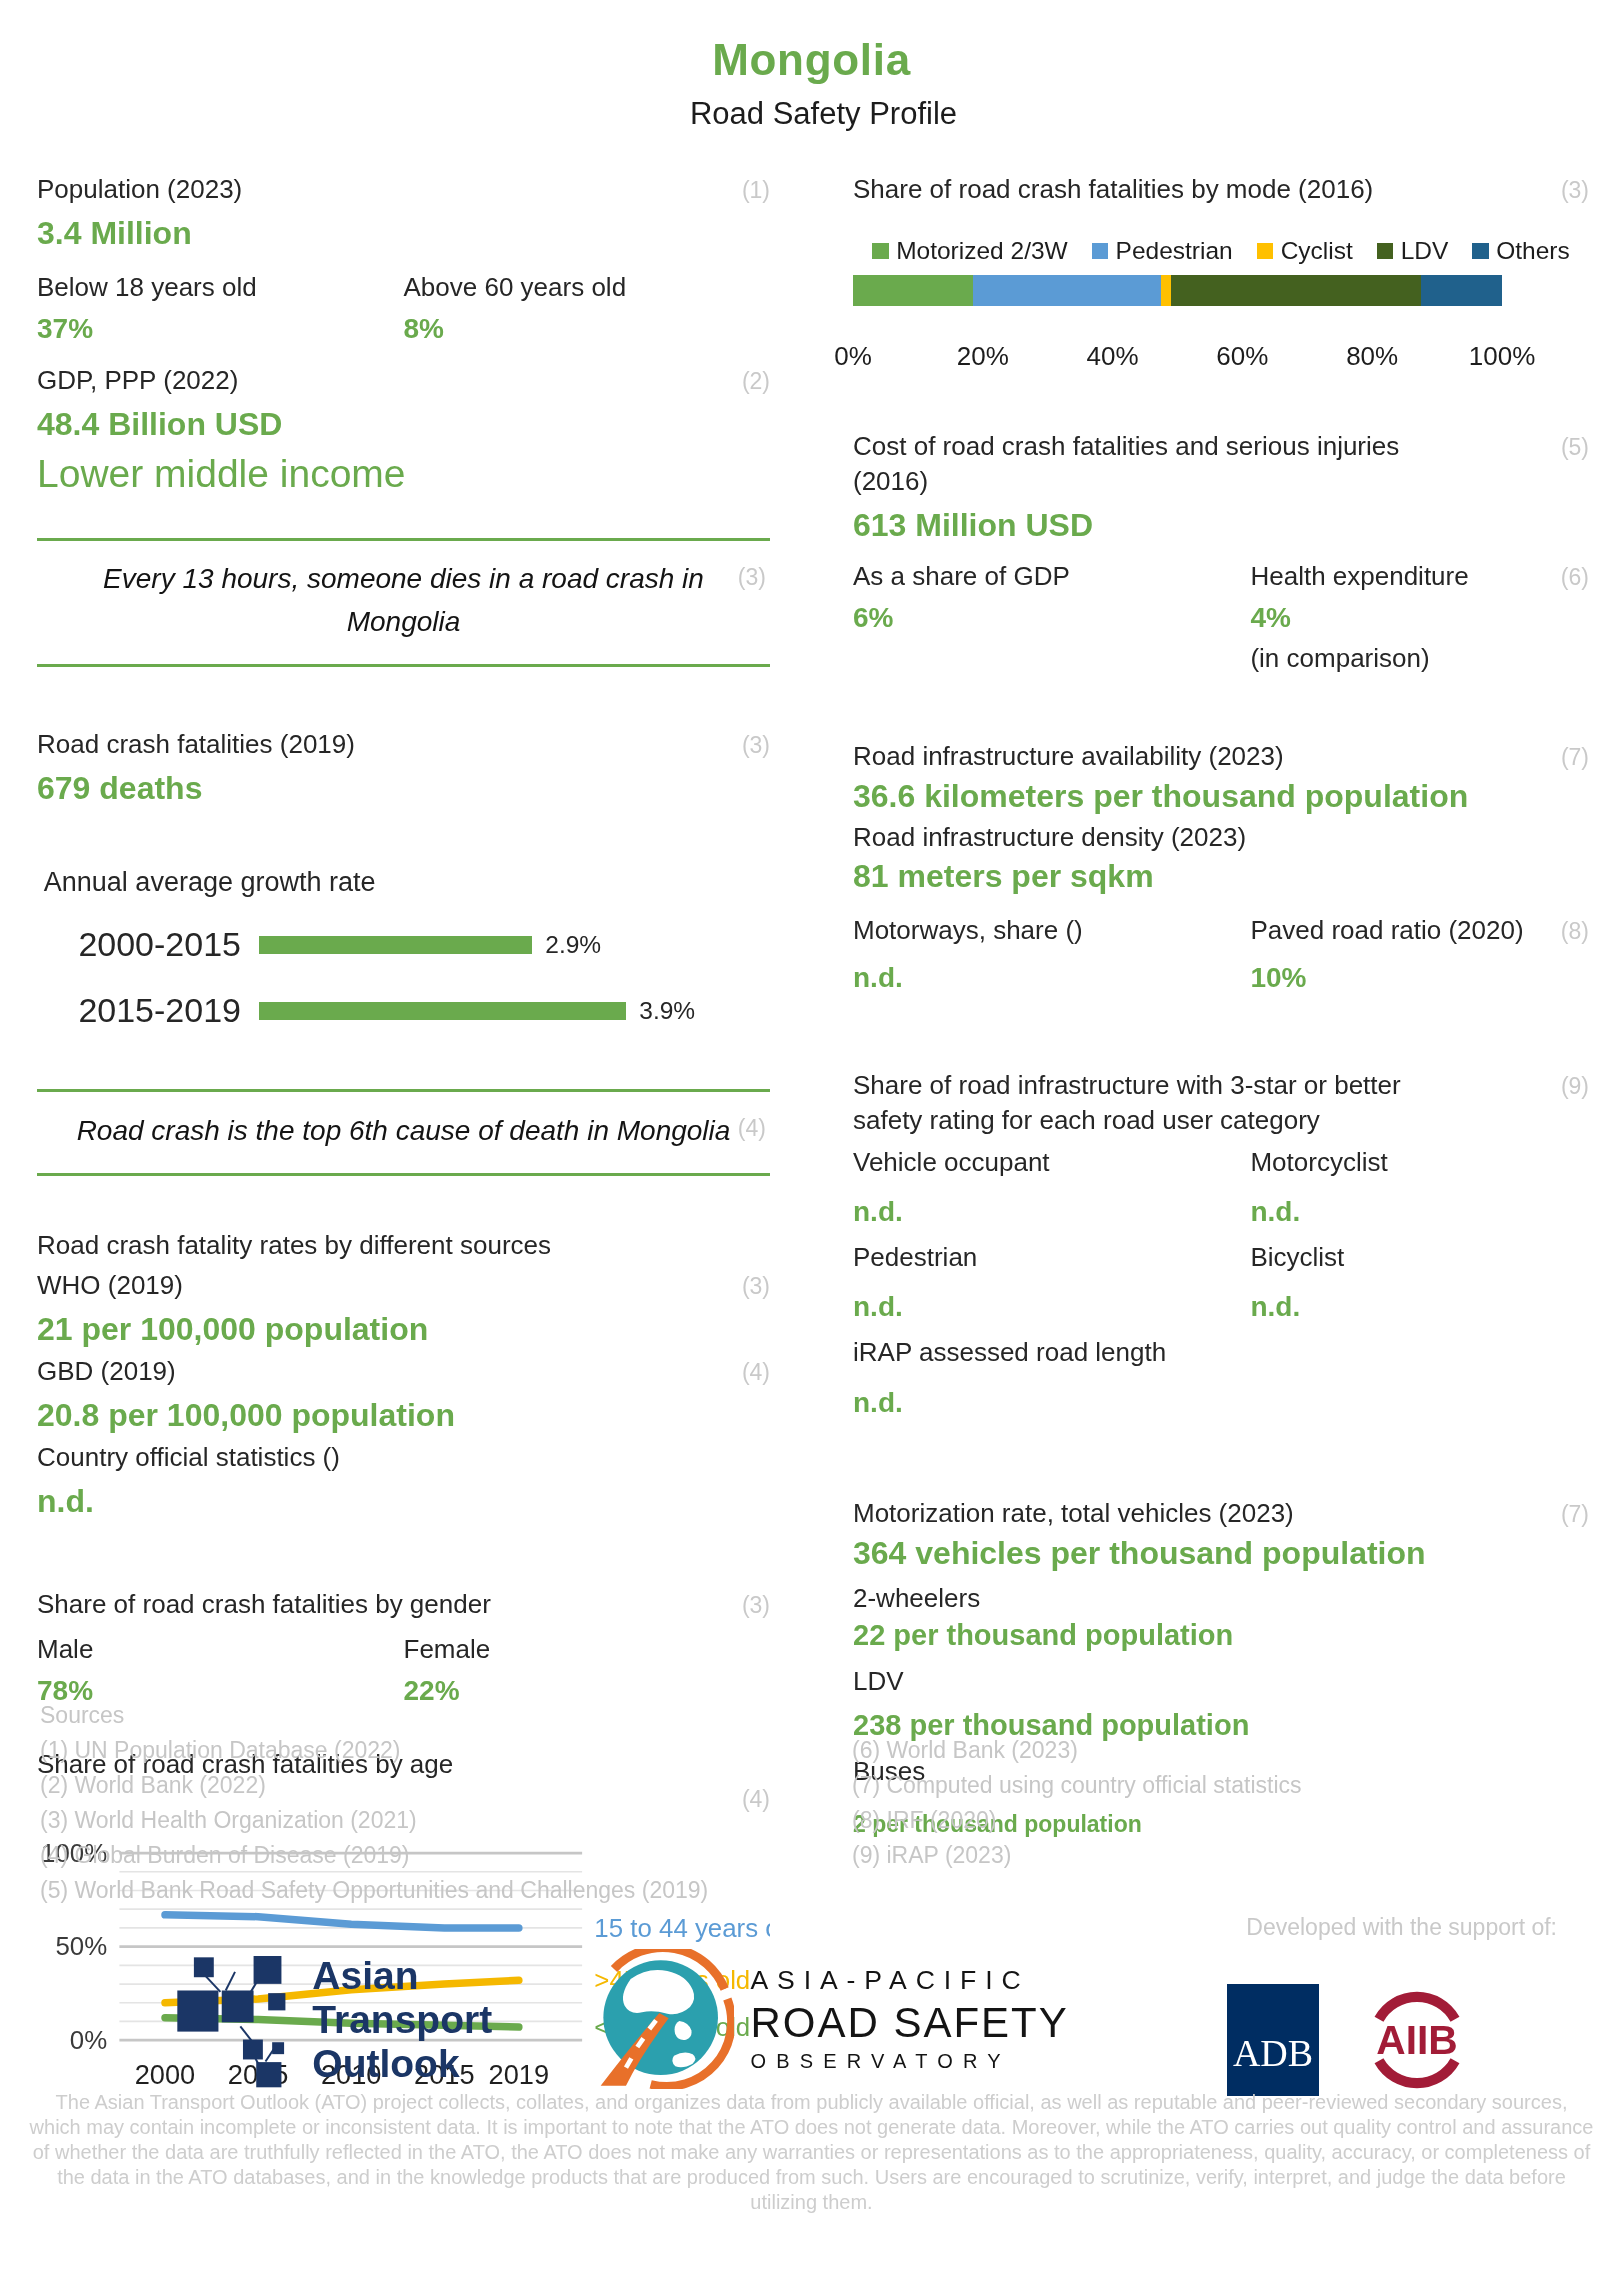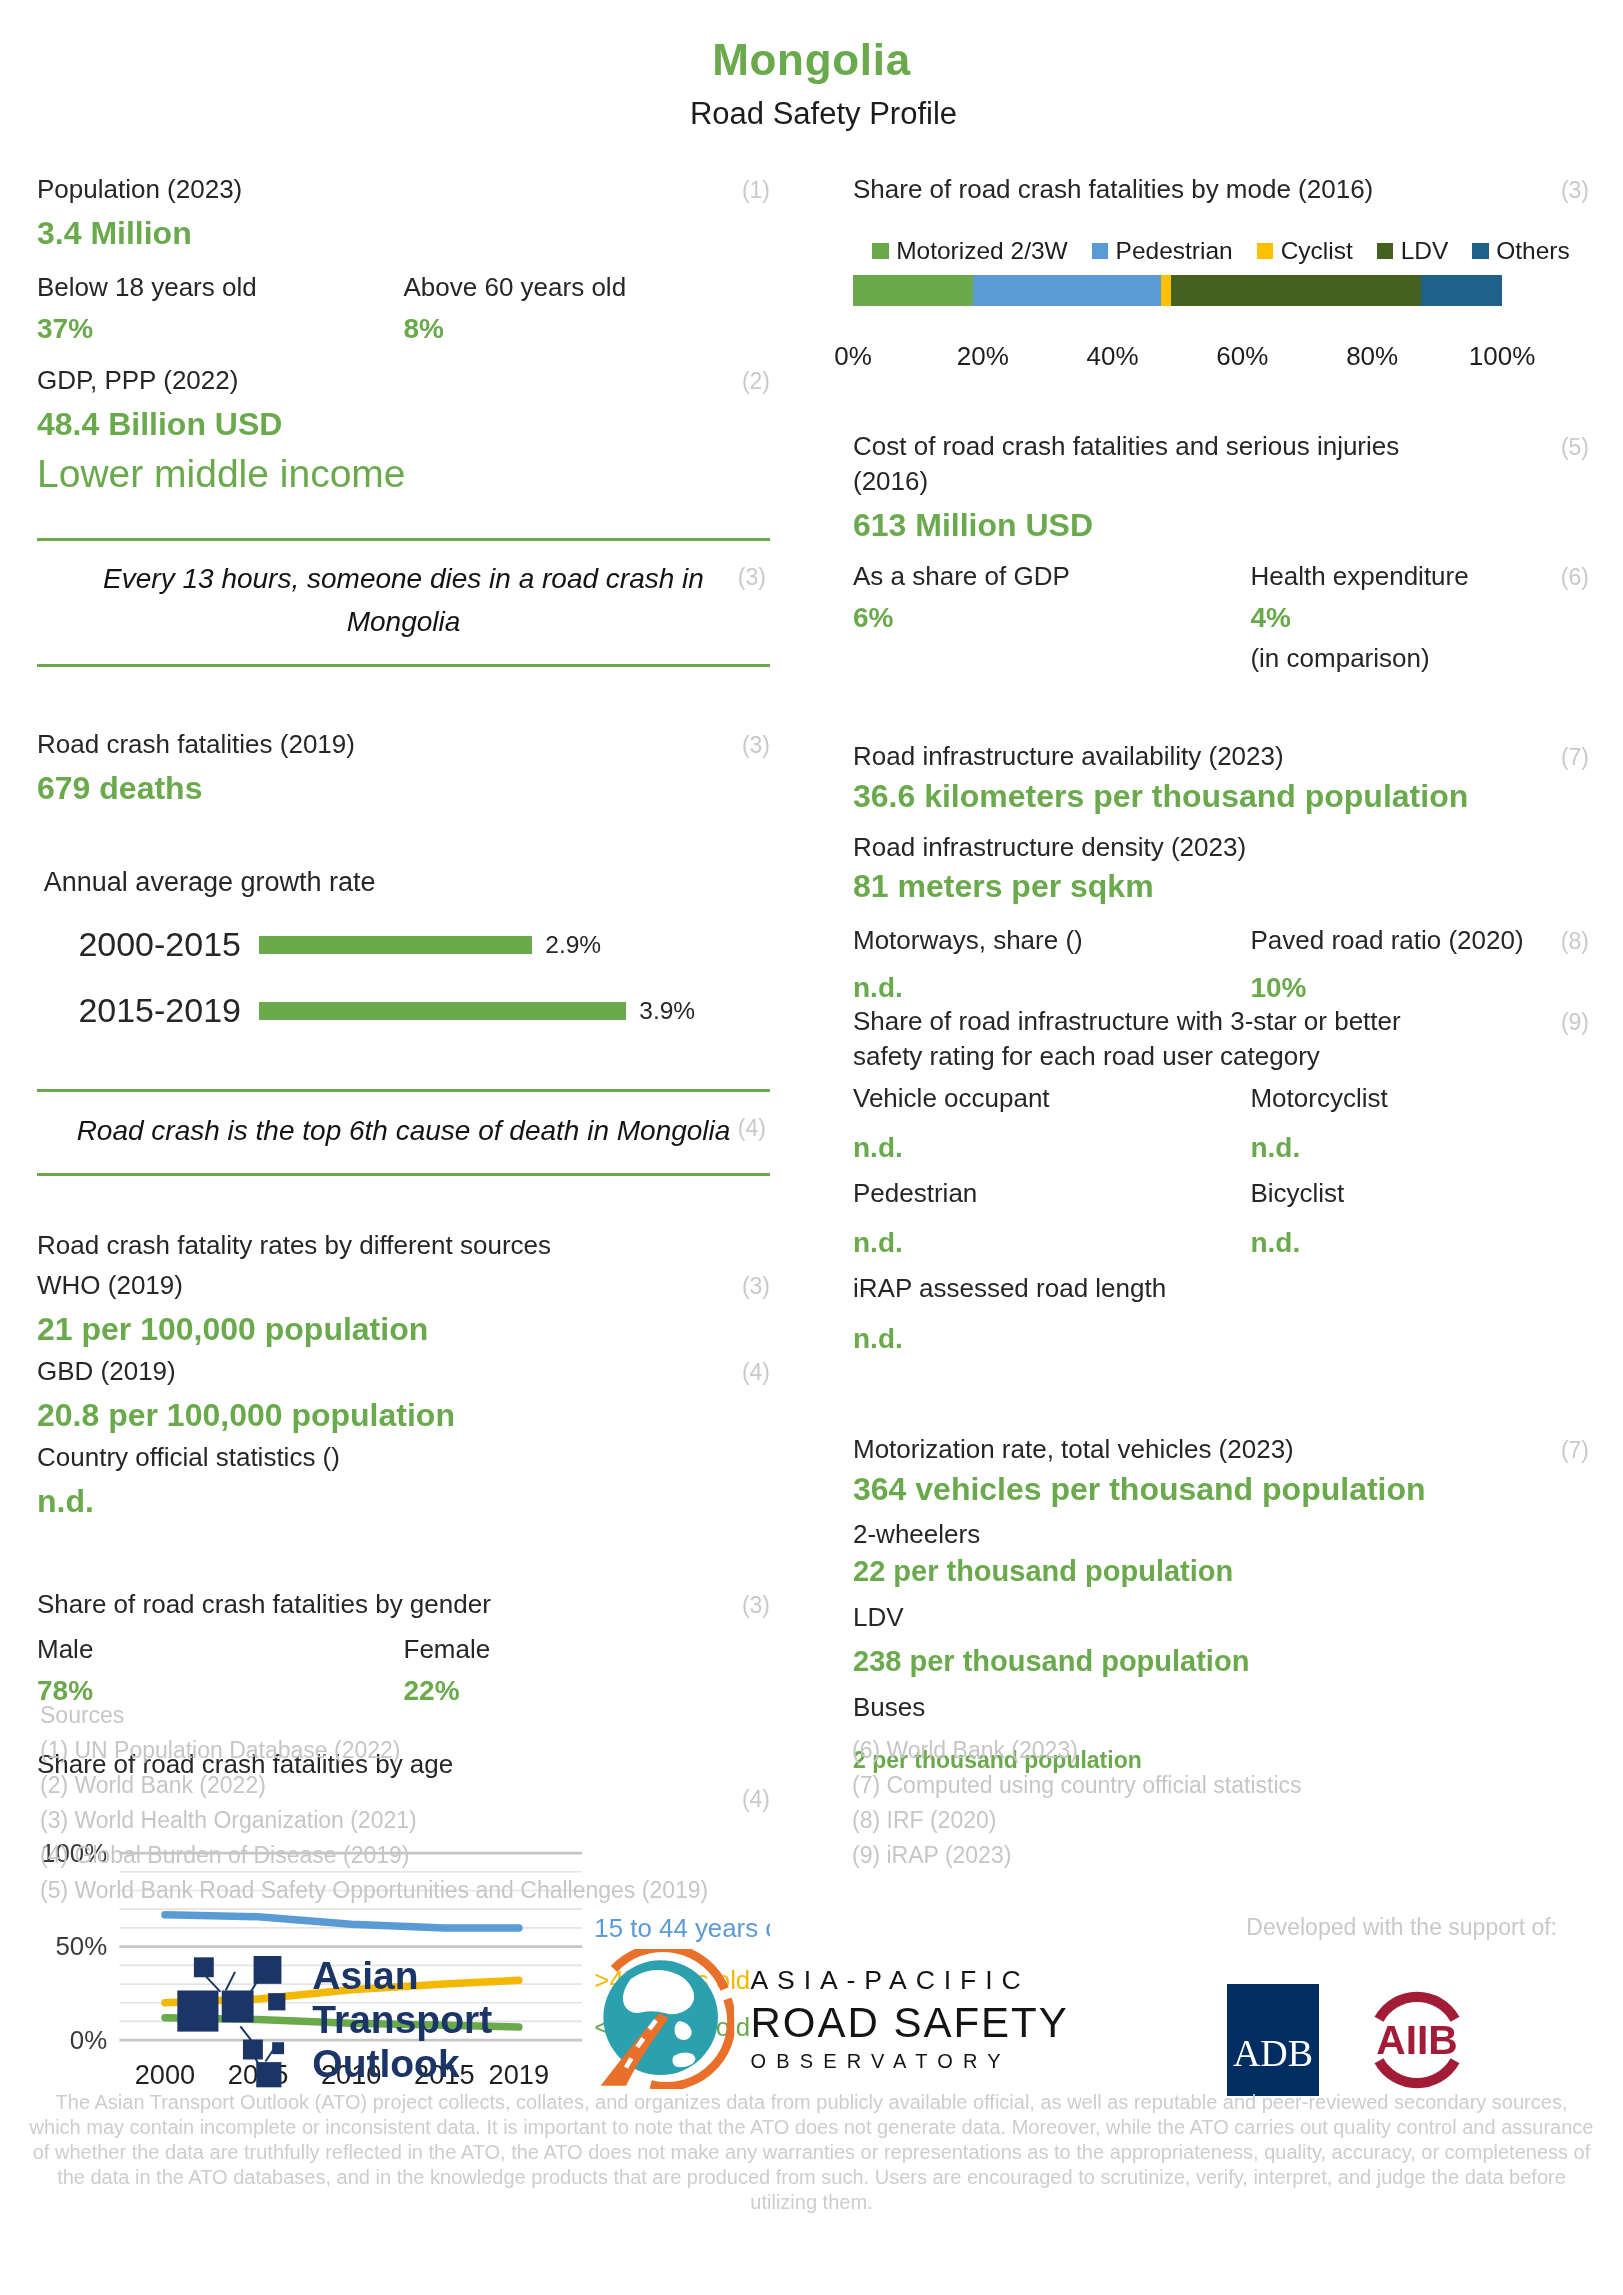--- a/index.html
+++ b/index.html
@@ -271,38 +271,38 @@
           </div>
         </div>
       </div>
 
       <div style="margin-top:63px">
         <div class="lblrow">
           <span class="lbl">Road infrastructure availability (2023)</span>
           <span class="ref">(7)</span>
         </div>
         <div class="big" style="margin-top:2.7px">36.6 kilometers per thousand population</div>
-        <div class="lbl" style="margin-top:14px">Road infrastructure density (2023)</div>
+        <div class="lbl" style="margin-top:4px">Road infrastructure density (2023)</div>
         <div class="big" style="margin-top:2.7px">81 meters per sqkm</div>
         <div class="rgrid" style="margin-top:17.7px">
           <div class="h1">
             <div class="lbl">Motorways, share ()</div>
             <div class="val" style="margin-top:12.3px">n.d.</div>
           </div>
           <div class="h2">
             <div class="lblrow">
               <span class="lbl">Paved road ratio (2020)</span>
               <span class="ref">(8)</span>
             </div>
             <div class="val" style="margin-top:12.3px">10%</div>
           </div>
         </div>
       </div>
 
-      <div style="">
+      <div style="margin-top:74px">
         <div class="lblrow">
           <span class="lbl">Share of road infrastructure with 3-star or better</span>
           <span class="ref">(9)</span>
         </div>
         <div class="lbl">safety rating for each road user category</div>
         <div class="rgrid" style="margin-top:6.8px">
           <div class="h1">
             <div class="lbl">Vehicle occupant</div>
             <div class="val" style="margin-top:15px">n.d.</div>
           </div>

